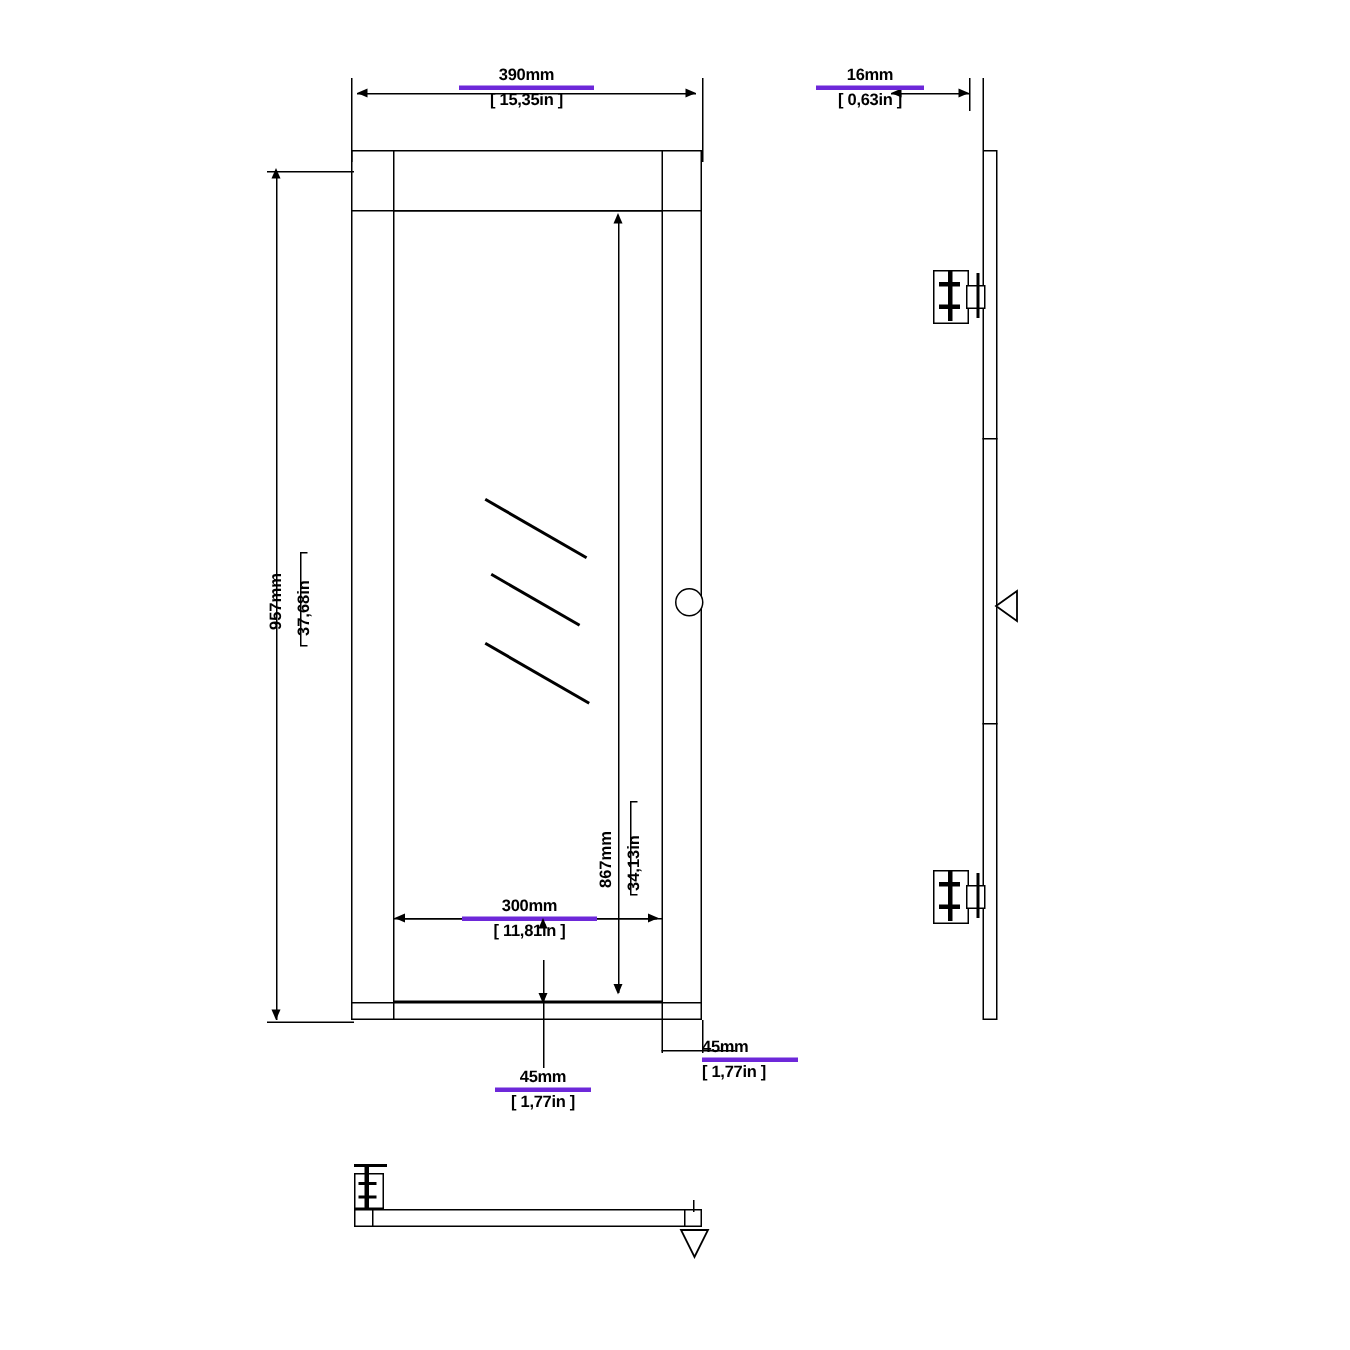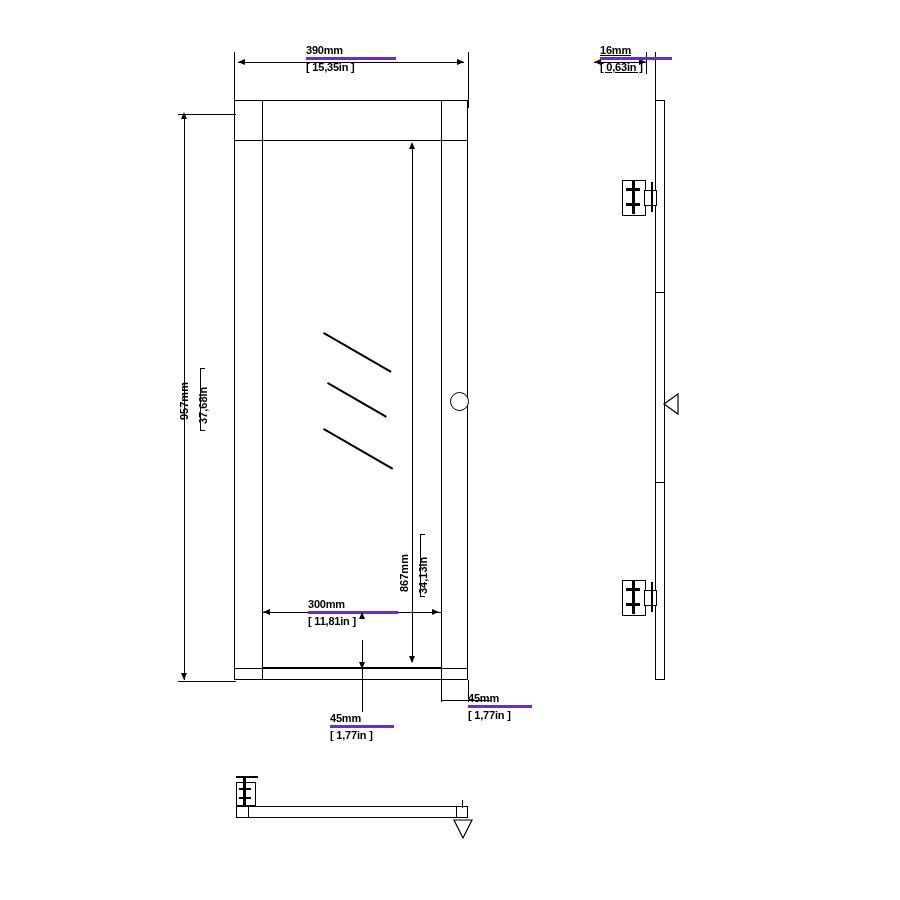--- a/index.html
+++ b/index.html
@@ -17,20 +17,21 @@
   .hl{height:1px;}
   .vl{width:1px;}
   .panel{position:absolute;border:1px solid #000;background:#fff;box-sizing:border-box;}
 
   
   .dimtxt{
     position:absolute;
     font-size:11px;
     font-weight:bold;
     line-height:13px;
+    text-align:center;
     white-space:nowrap;
     letter-spacing:-0.2px;
   }
   .dimtxt .v1{display:block;}
   .dimtxt .v2{display:block;border-top:3px solid #6d28d9;padding-top:1px;}
 
   
   .vdim{
     position:absolute;
     font-size:11px;
@@ -145,21 +146,21 @@
     <span class="v2">[ 1,77in ]</span>
   </div>
 
   <div class="panel" style="left:655px;top:100px;width:10px;height:580px;"></div>
 
   <div class="ln hl" style="left:594px;top:62px;width:52px;"></div>
   <div class="arrow arw-l" style="left:594px;top:59px;"></div>
   <div class="arrow arw-r" style="left:639px;top:59px;"></div>
   <div class="ln vl" style="left:655px;top:52px;height:48px;"></div>
   <div class="ln vl" style="left:646px;top:52px;height:22px;"></div>
-  <div class="dimtxt" style="left:600px;top:44px;width:72px;text-decoration:underline;">
+  <div class="dimtxt" style="left:544px;top:44px;width:72px;">
     <span class="v1">16mm</span>
     <span class="v2">[ 0,63in ]</span>
   </div>
 
   <div class="hinge-plate" style="left:622px;top:180px;width:22px;height:34px;"></div>
   <div class="hinge-fill" style="left:626px;top:188px;width:14px;height:3px;"></div>
   <div class="hinge-fill" style="left:626px;top:203px;width:14px;height:3px;"></div>
   <div class="hinge-fill" style="left:632px;top:180px;width:3px;height:34px;"></div>
   <div class="hinge-plate" style="left:644px;top:190px;width:11px;height:14px;"></div>
   <div class="ln vl" style="left:651px;top:182px;height:30px;width:2px;background:#000;"></div>

